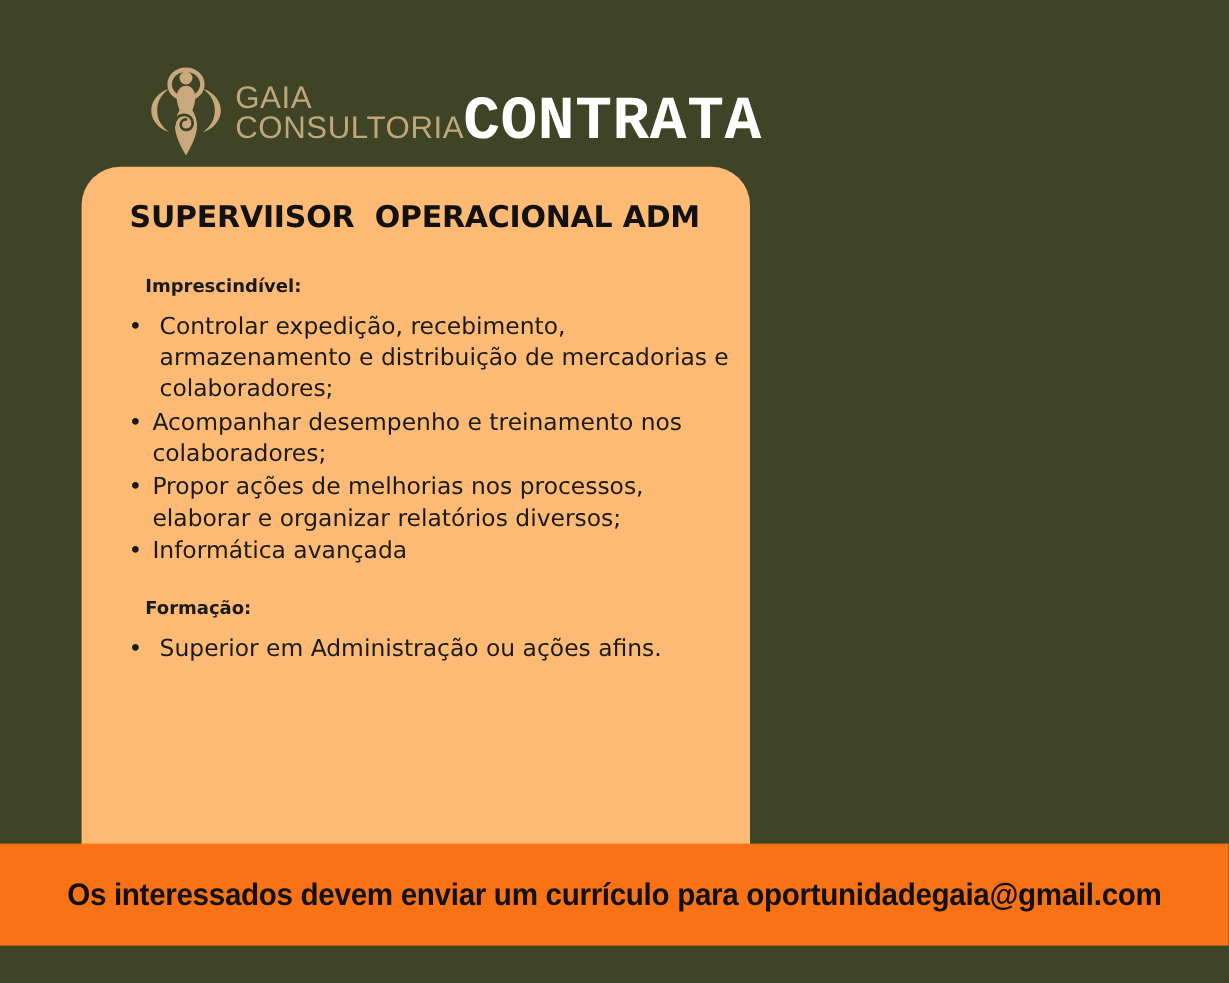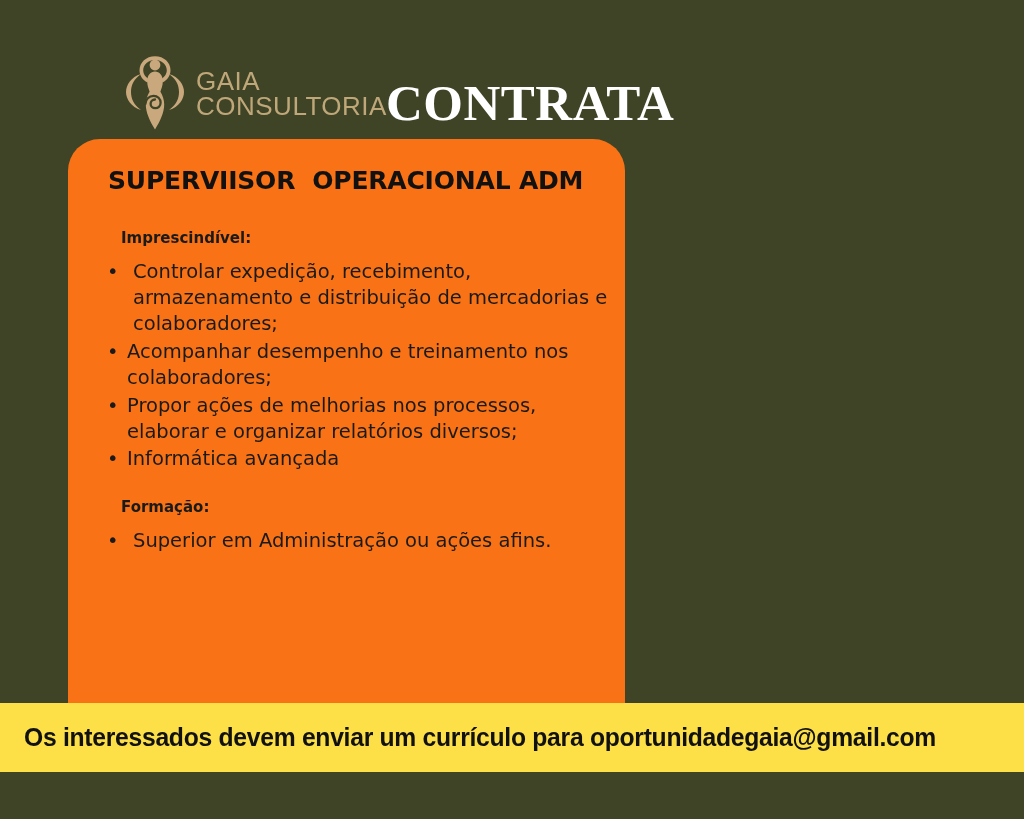--- a/index.html
+++ b/index.html
@@ -48,36 +48,36 @@
     font-weight: 400;
     font-size: 26px;
     letter-spacing: 0.5px;
     color: #BFA77A;
     white-space: nowrap;
   }
   .contrata {
     position: absolute;
     left: 386px;
     top: 74px;
-    font-family: Liberation Serif, serif;
+    font-family: Liberation Mono, monospace;
     font-weight: bold;
     font-size: 51px;
     letter-spacing: 0.5px;
     color: #FFFFFF;
     white-space: nowrap;
   }
 
   
   .card {
     position: absolute;
     left: 68px;
     top: 139px;
     width: 557px;
     height: 623px;
-    background: #f97316;
+    background: #fdba74;
     border-radius: 32px;
     box-sizing: border-box;
     padding: 0;
   }
   .job-title {
     position: absolute;
     left: 40px;
     top: 27px;
     font-family: "DejaVu Sans", sans-serif;
     font-weight: bold;
@@ -128,25 +128,25 @@
   .formacao-wrap {
     margin-top: 26px;
   }
 
   
   .footer-bar {
     position: absolute;
     left: 0;
     top: 703px;
     width: 1024px;
-    height: 69px;
-    background: #fde047;
+    height: 85px;
+    background: #f97316;
     display: flex;
     align-items: center;
-    justify-content: flex-start;
+    justify-content: center;
   }
   .footer-text {
     font-family: "Liberation Sans", sans-serif;
     font-weight: bold;
     font-size: 26px;
     color: #111111;
     letter-spacing: -0.3px;
     white-space: nowrap;
     transform: scaleX(0.95);
   }

